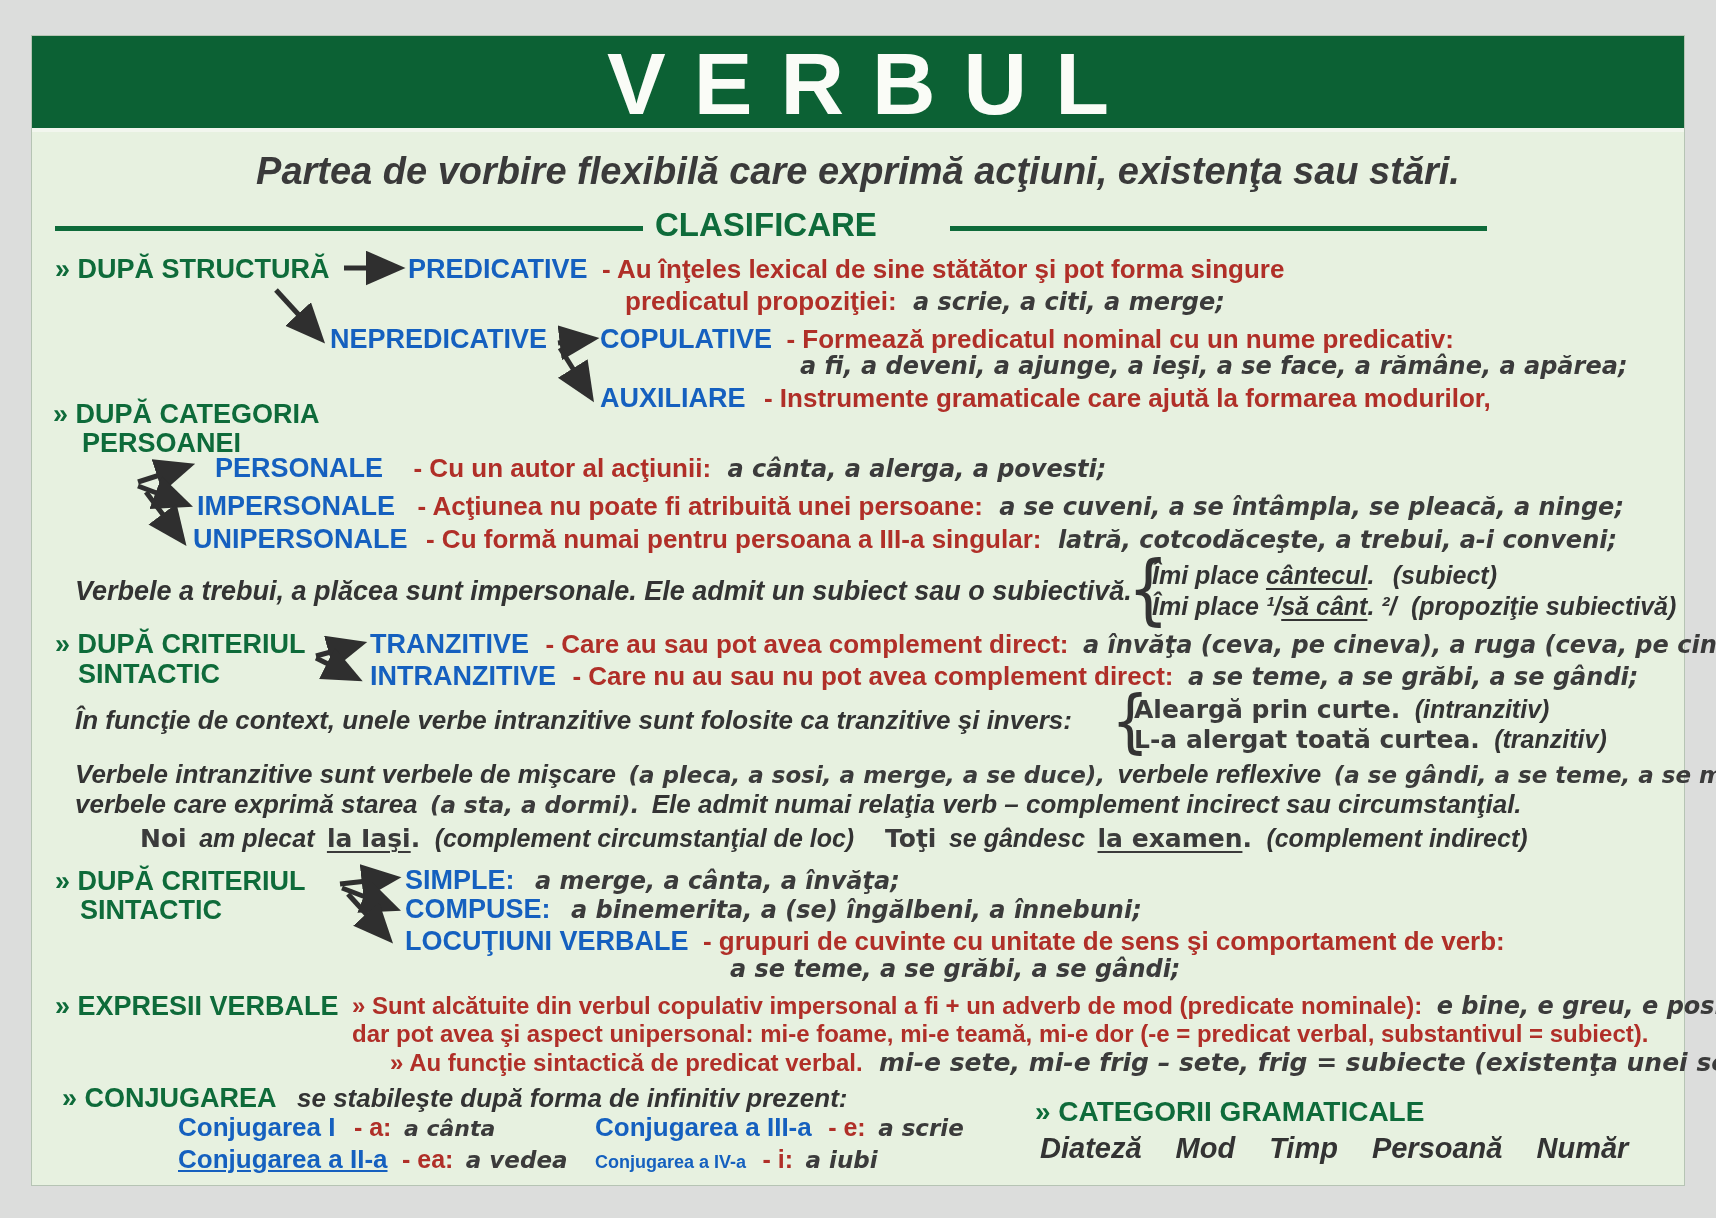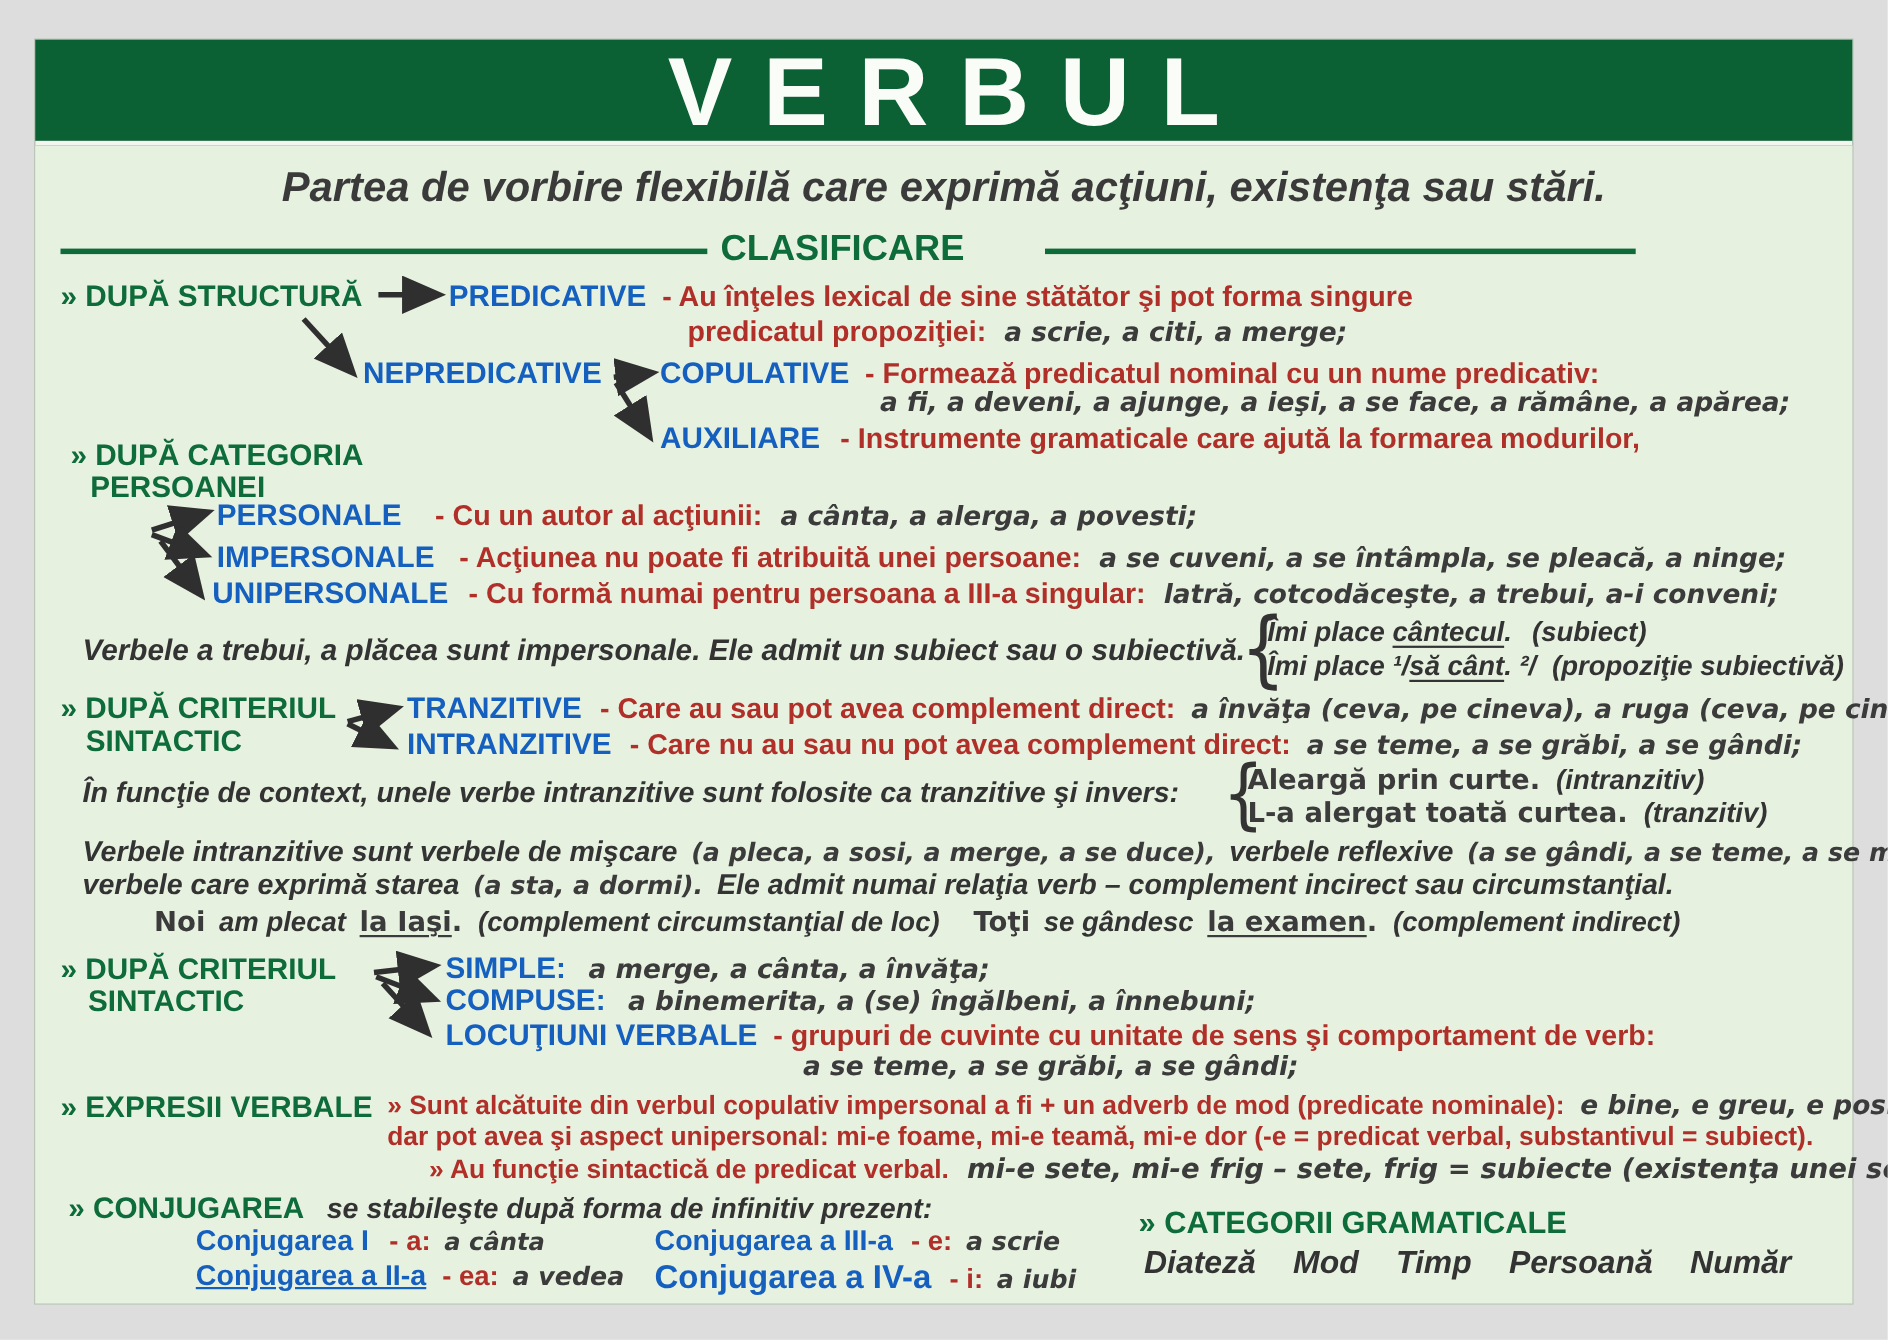--- a/index.html
+++ b/index.html
@@ -61,23 +61,23 @@
   <div class="abs" style="left:600px;top:324px;">
     <span class="blue">COPULATIVE</span>
     <span class="red ml10">- Formează predicatul nominal cu un nume predicativ:</span>
   </div>
   <div class="abs cx" style="left:800px;top:353px;">a fi, a deveni, a ajunge, a ieşi, a se face, a rămâne, a apărea;</div>
   <div class="abs" style="left:600px;top:383px;">
     <span class="blue">AUXILIARE</span>
     <span class="red ml14">- Instrumente gramaticale care ajută la formarea modurilor,</span>
   </div>
 
-  <div class="abs grn" style="left:64px;top:399px;">» DUPĂ CATEGORIA</div>
+  <div class="abs grn" style="left:53px;top:399px;">» DUPĂ CATEGORIA</div>
   <div class="abs grn" style="left:82px;top:428px;text-align:center;">PERSOANEI</div>
-  <div class="abs" style="left:197px;top:453px;">
+  <div class="abs" style="left:215px;top:453px;">
     <span class="blue">PERSONALE</span>
     <span class="red ml26">- Cu un autor al acţiunii:</span>
     <span class="cx ml12">a cânta, a alerga, a povesti;</span>
   </div>
   <div class="abs" style="left:197px;top:491px;">
     <span class="blue">IMPERSONALE</span>
     <span class="red ml18">- Acţiunea nu poate fi atribuită unei persoane:</span>
     <span class="cx ml12">a se cuveni, a se întâmpla, se pleacă, a ninge;</span>
   </div>
   <div class="abs" style="left:193px;top:524px;">
@@ -186,21 +186,21 @@
     <span class="blue" style="font-size:26px;text-decoration:underline;">Conjugarea a II-a</span>
     <span class="red ml10" style="font-size:25px;">- ea:</span>
     <span class="cx ml8" style="font-size:23px;">a vedea</span>
   </div>
   <div class="abs" style="left:595px;top:1113px;">
     <span class="blue" style="font-size:26px;">Conjugarea a III-a</span>
     <span class="red ml12" style="font-size:25px;">- e:</span>
     <span class="cx ml8" style="font-size:23px;">a scrie</span>
   </div>
   <div class="abs" style="left:595px;top:1145px;">
-    <span class="blue" style="font-size:30px;">Conjugarea a IV-a</span>
+    <span class="blue" style="font-size:18px;">Conjugarea a IV-a</span>
     <span class="red ml12" style="font-size:25px;">- i:</span>
     <span class="cx ml8" style="font-size:23px;">a iubi</span>
   </div>
 
   <div class="abs grn" style="left:1035px;top:1096px;font-size:28px;">» CATEGORII GRAMATICALE</div>
   <div class="abs cats" style="left:1040px;top:1132px;">
     <span class="ni" style="font-size:29px;">Diateză</span>
     <span class="ni" style="font-size:29px;">Mod</span>
     <span class="ni" style="font-size:29px;">Timp</span>
     <span class="ni" style="font-size:29px;">Persoană</span>

